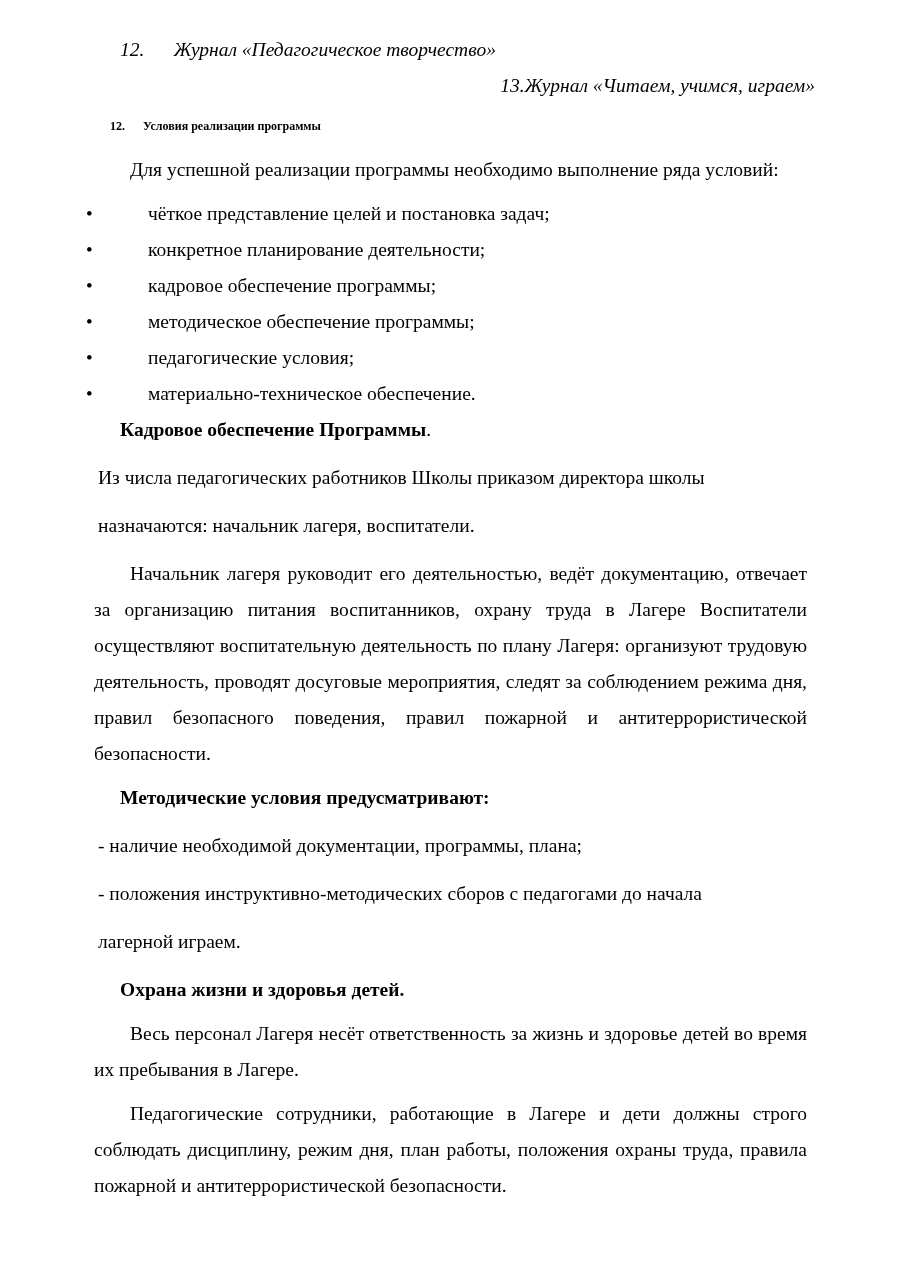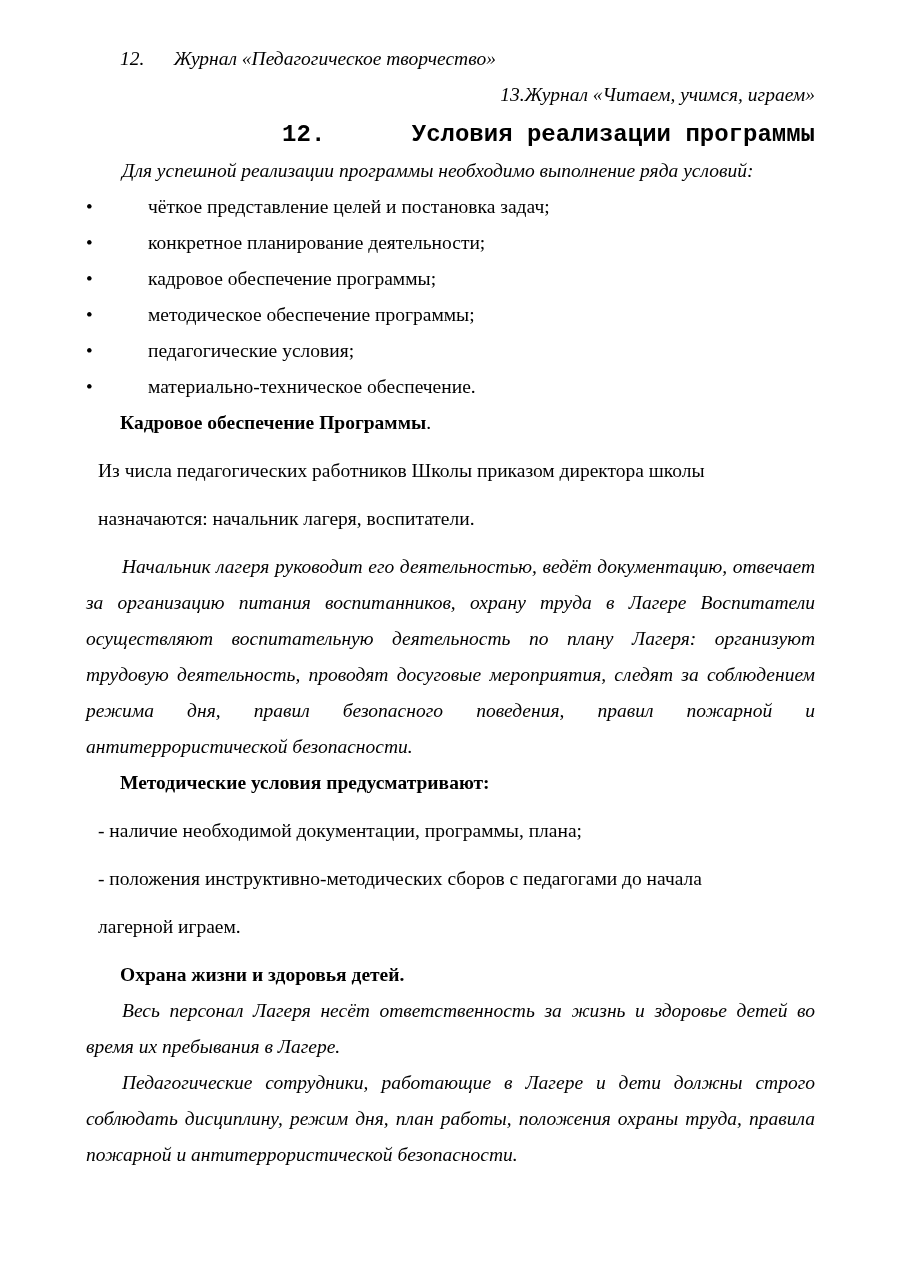--- a/index.html
+++ b/index.html
@@ -16,21 +16,21 @@
     width: 900px;
     height: 1273px;
     margin: 0 auto;
     background: #ffffff;
     overflow: hidden;
     box-sizing: border-box;
   }
   .content {
     position: absolute;
     left: 86px;
-    top: 41px;
+    top: 32px;
     width: 729px;
   }
 
   
   .num-list {
     margin: 0;
     padding: 0;
     list-style: none;
   }
   .num-item {
@@ -41,39 +41,37 @@
     margin-left: 34px;
   }
   .num-item.no-tab {
     margin-left: 0;
     text-align: right;
   }
 
   
   .section-heading {
     font-weight: bold;
-    font-size: 24px;
+    font-size: 12px;
     line-height: 36px;
-    text-align: right;
+    text-align: left;
     white-space: pre;
     margin: 4px 0 0 0;
     padding-left: 24px;
-    font-family: Liberation Mono, monospace;
   }
 
   
   .para {
     font-size: 19.5px;
     line-height: 36px;
     text-align: justify;
     text-justify: inter-word;
     text-indent: 36px;
-    margin: 0;
+    margin: 8px;
     hyphens: none;
-    font-style: italic;
   }
   .para.last-line-left {
     text-align-last: left;
   }
 
   
   .bullets {
     margin: 0;
     padding: 0;
     list-style: none;

